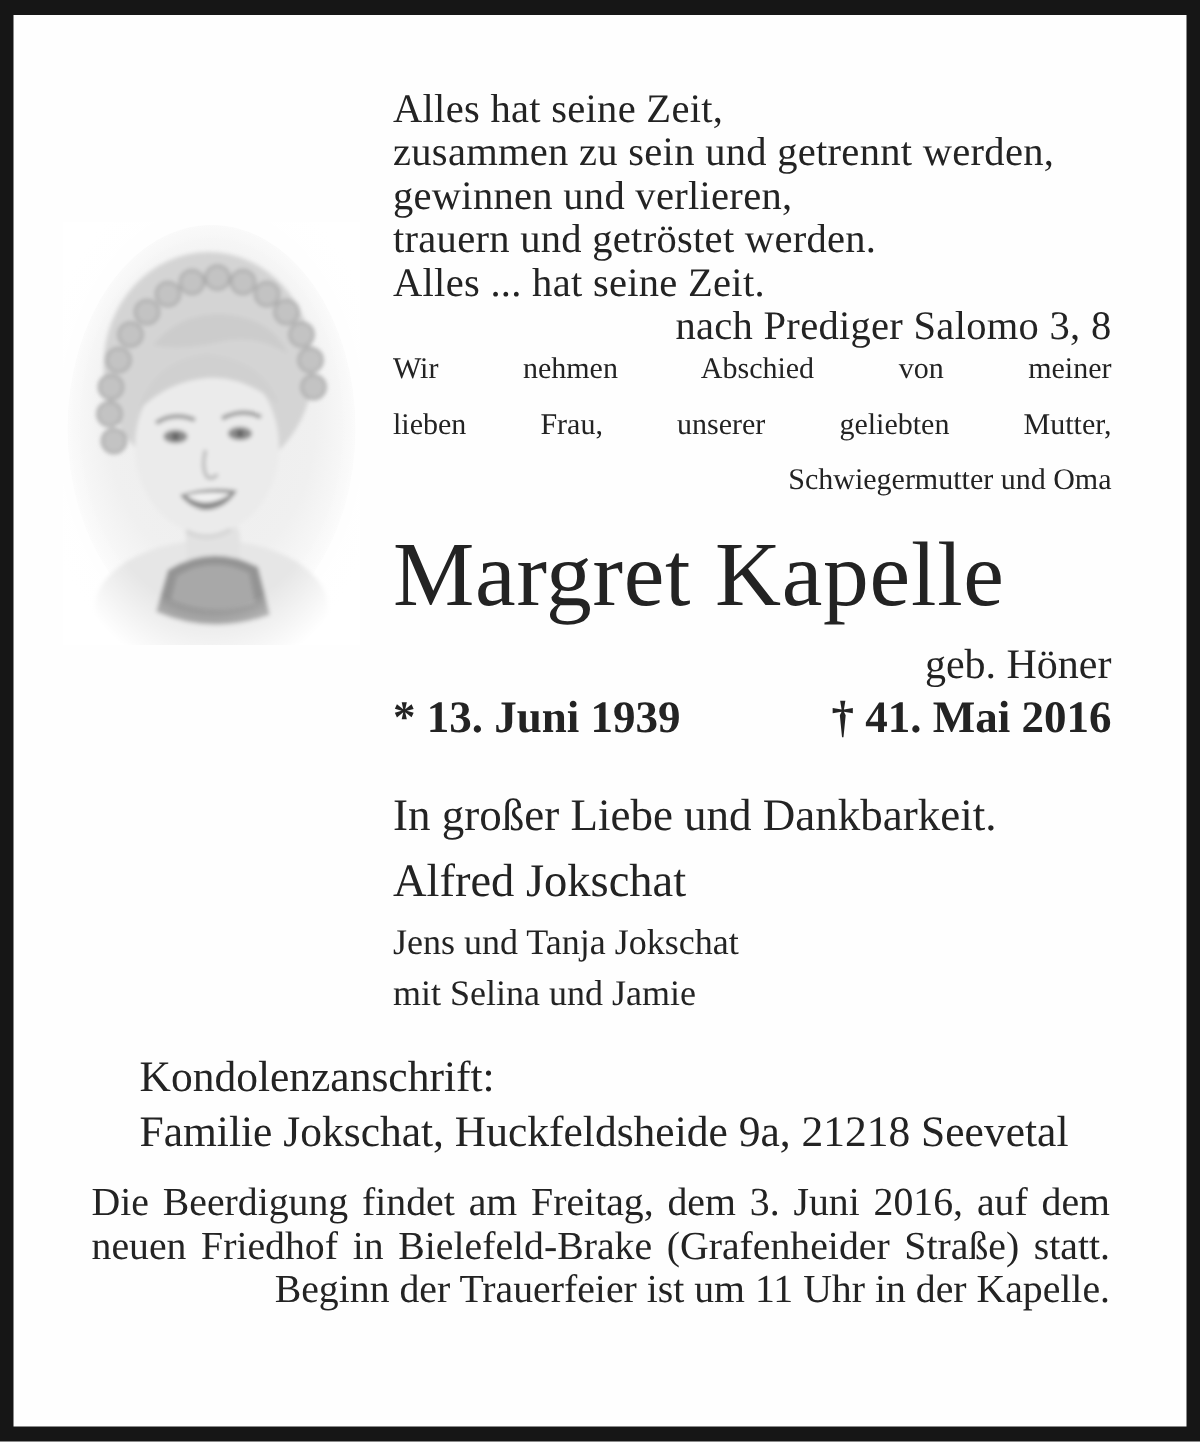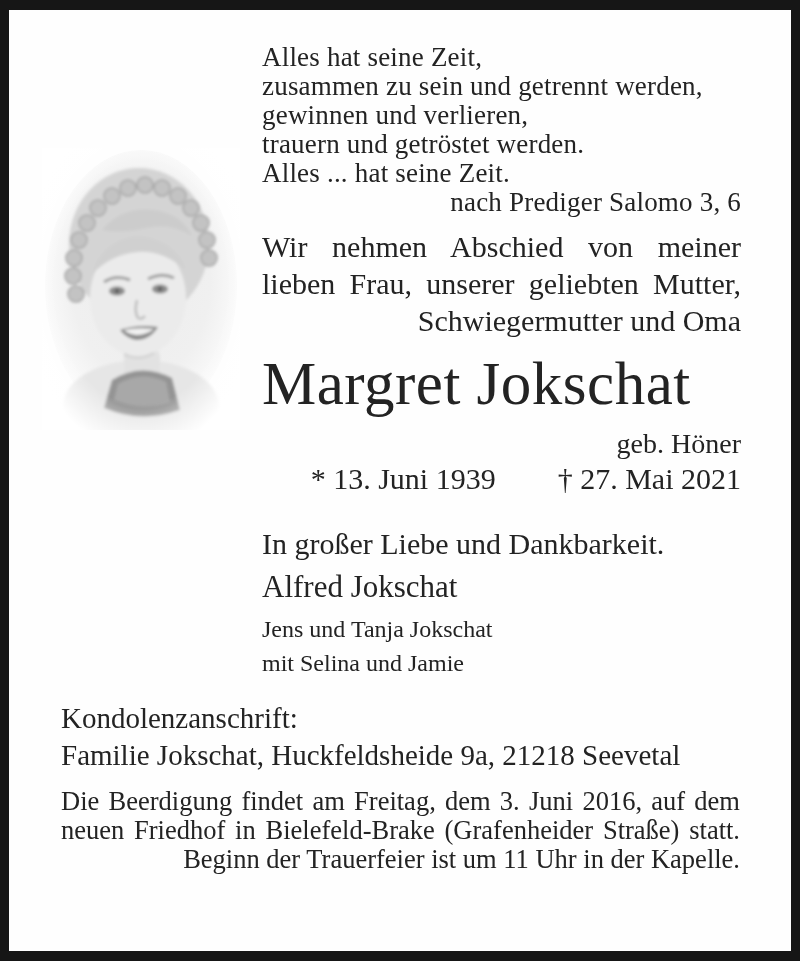--- a/index.html
+++ b/index.html
@@ -25,41 +25,41 @@
   }
   .abs { position: absolute; }
 
   
   .col {
     left: 253px;
     width: 479px;
   }
 
   .quote-block {
-    top: 33px;
+    top: 48px;
     font-size: 27px;
     line-height: 29px;
     letter-spacing: 0.2px;
   }
   .quote-line { text-align: left; }
   .quote-attribution {
     text-align: right;
     margin-top: 0px;
   }
 
   .photo-wrap {
     left: 33px;
     top: 138px;
     width: 198px;
     height: 282px;
   }
 
   .intro-block {
     top: 218px;
-    font-size: 30px;
+    font-size: 20px;
     line-height: 37px;
   }
   .justify-line {
     text-align: justify;
     text-align-last: justify;
   }
   .plain-line { text-align: right; }
 
   .deceased-name {
     top: 338px;
@@ -74,23 +74,24 @@
     font-size: 28px;
     line-height: 32px;
     text-align: right;
   }
 
   .dates-row {
     top: 452px;
     font-size: 30px;
     line-height: 34px;
     display: flex;
-    justify-content: flex-end;
+    justify-content: space-between;
     gap: 62px;
     white-space: nowrap;
+    font-weight: bold;
   }
 
   .closing-line {
     top: 517px;
     font-size: 30px;
     line-height: 34px;
   }
 
   .mourner-1 {
     top: 560px;
@@ -105,20 +106,21 @@
 
   
   .wide {
     left: 52px;
     width: 679px;
   }
   .condolence-block {
     top: 690px;
     font-size: 29px;
     line-height: 37px;
+    margin-left: 32px;
   }
   .burial-block {
     top: 777px;
     font-size: 26.5px;
     line-height: 29px;
   }
   .funeral-home-line {
     top: 879px;
     font-size: 18.5px;
     line-height: 22px;
@@ -129,21 +131,21 @@
 <body>
 
 <div id="sheet">
 
   <div class="abs col quote-block">
     <div class="quote-line">Alles hat seine Zeit,</div>
     <div class="quote-line">zusammen zu sein und getrennt werden,</div>
     <div class="quote-line">gewinnen und verlieren,</div>
     <div class="quote-line">trauern und getröstet werden.</div>
     <div class="quote-line">Alles ... hat seine Zeit.</div>
-    <div class="quote-attribution">nach Prediger Salomo 3, 6</div>
+    <div class="quote-attribution">nach Prediger Salomo 3, 8</div>
   </div>
 
   <div class="abs photo-wrap">
     <svg width="198" height="282" viewBox="0 0 198 282" xmlns="http://www.w3.org/2000/svg">
       <defs>
         <radialGradient id="vig" cx="50%" cy="48%" r="58%">
           <stop offset="0%" stop-color="#ededed"></stop>
           <stop offset="62%" stop-color="#f0f0f0"></stop>
           <stop offset="88%" stop-color="#fafafa"></stop>
           <stop offset="100%" stop-color="#ffffff"></stop>
@@ -213,27 +215,27 @@
       <rect x="0" y="0" width="198" height="282" fill="url(#fade)"></rect>
     </svg>
   </div>
 
   <div class="abs col intro-block">
     <div class="justify-line">Wir nehmen Abschied von meiner</div>
     <div class="justify-line">lieben Frau, unserer geliebten Mutter,</div>
     <div class="plain-line">Schwiegermutter und Oma</div>
   </div>
 
-  <div class="abs col deceased-name">Margret Jokschat</div>
+  <div class="abs col deceased-name">Margret Kapelle</div>
 
   <div class="abs col maiden-name">geb. Höner</div>
 
   <div class="abs col dates-row">
     <span>* 13. Juni 1939</span>
-    <span>† 27. Mai 2021</span>
+    <span>† 41. Mai 2016</span>
   </div>
 
   <div class="abs col mourner-1">Alfred Jokschat</div>
 
   <div class="abs col closing-line">In großer Liebe und Dankbarkeit.</div>
   <div class="abs col mourner-group">
     <div>Jens und Tanja Jokschat</div>
     <div>mit Selina und Jamie</div>
   </div>
 

